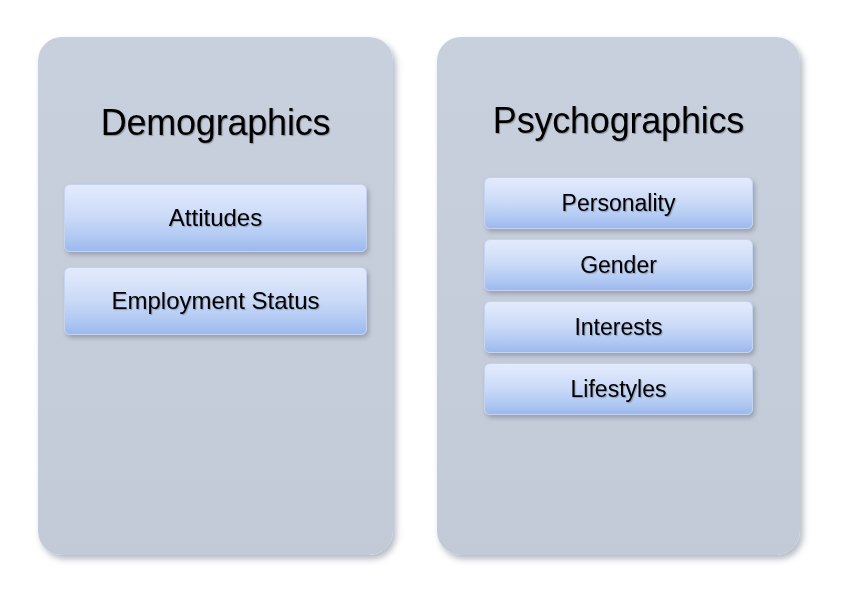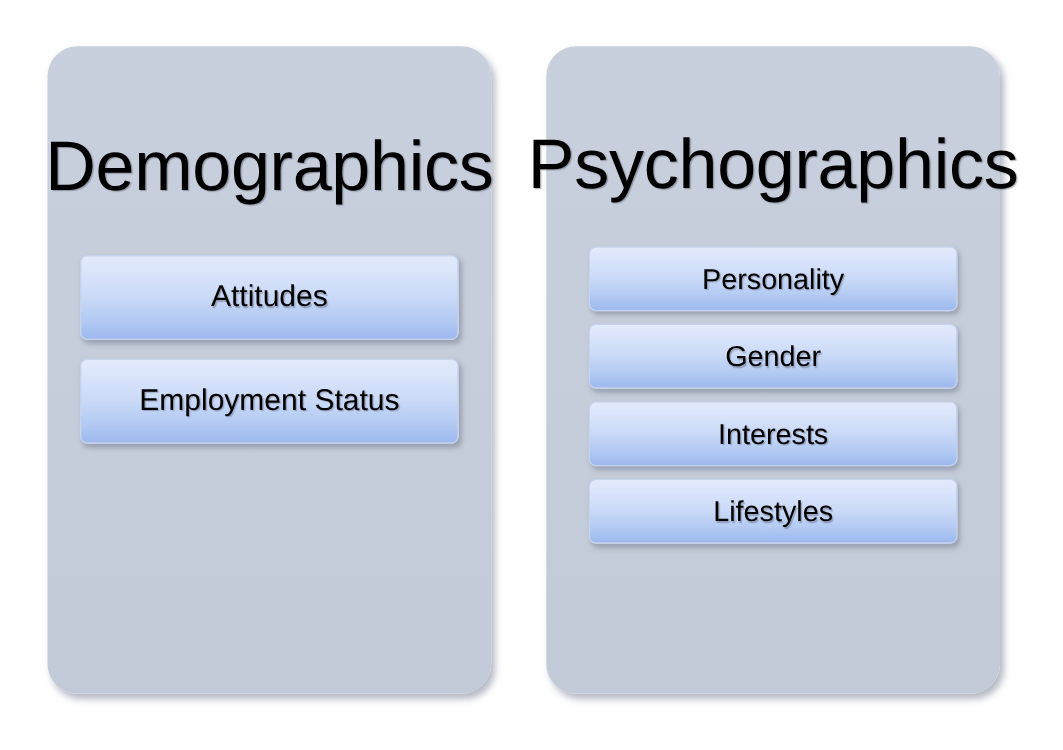--- a/index.html
+++ b/index.html
@@ -33,21 +33,21 @@
     display: flex;
     flex-direction: column;
     align-items: center;
   }
 
   .panel.left  { left: 38px;  width: 355px; }
   .panel.right { left: 437px; width: 363px; }
 
   .panel-title {
     color: #000000;
-    font-size: 56px;
+    font-size: 36px;
     font-weight: 400;
     line-height: 1;
     letter-spacing: -0.2px;
     text-shadow: 1px 1px 1px rgba(60, 66, 80, 0.45);
     white-space: nowrap;
     text-align: center;
   }
   .panel.left  .panel-title { margin-top: 68px; }
   .panel.right .panel-title { margin-top: 66px; text-align: right; }
 
@@ -80,21 +80,21 @@
     text-shadow: 1px 1px 1px rgba(70, 76, 92, 0.40);
     white-space: nowrap;
   }
 
   .panel.left .item-chip {
     width: 303px;
     height: 68px;
     font-size: 24px;
   }
   .panel.right .item-chip {
-    width: 295px;
+    width: 269px;
     height: 52px;
     font-size: 23px;
     justify-content: center;
   }
 </style>
 </head>
 <body>
 
 <div id="diagram">
 

